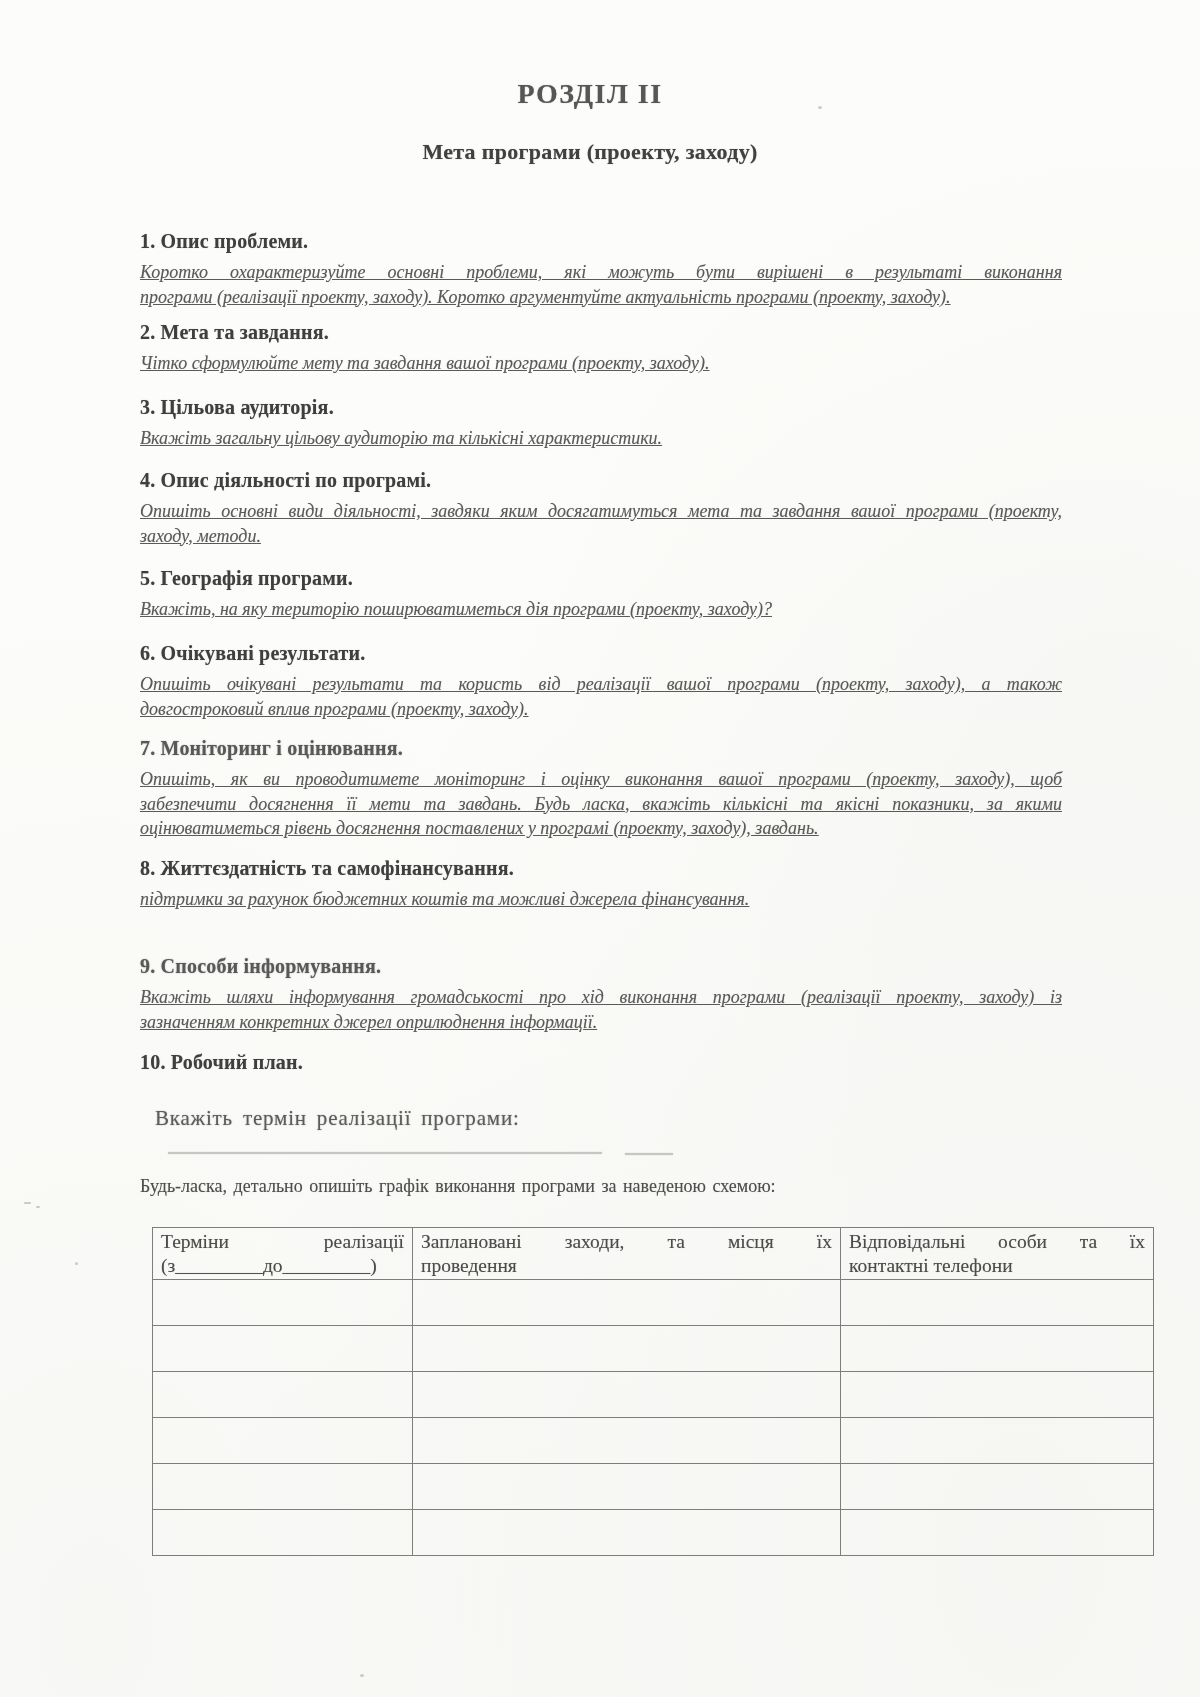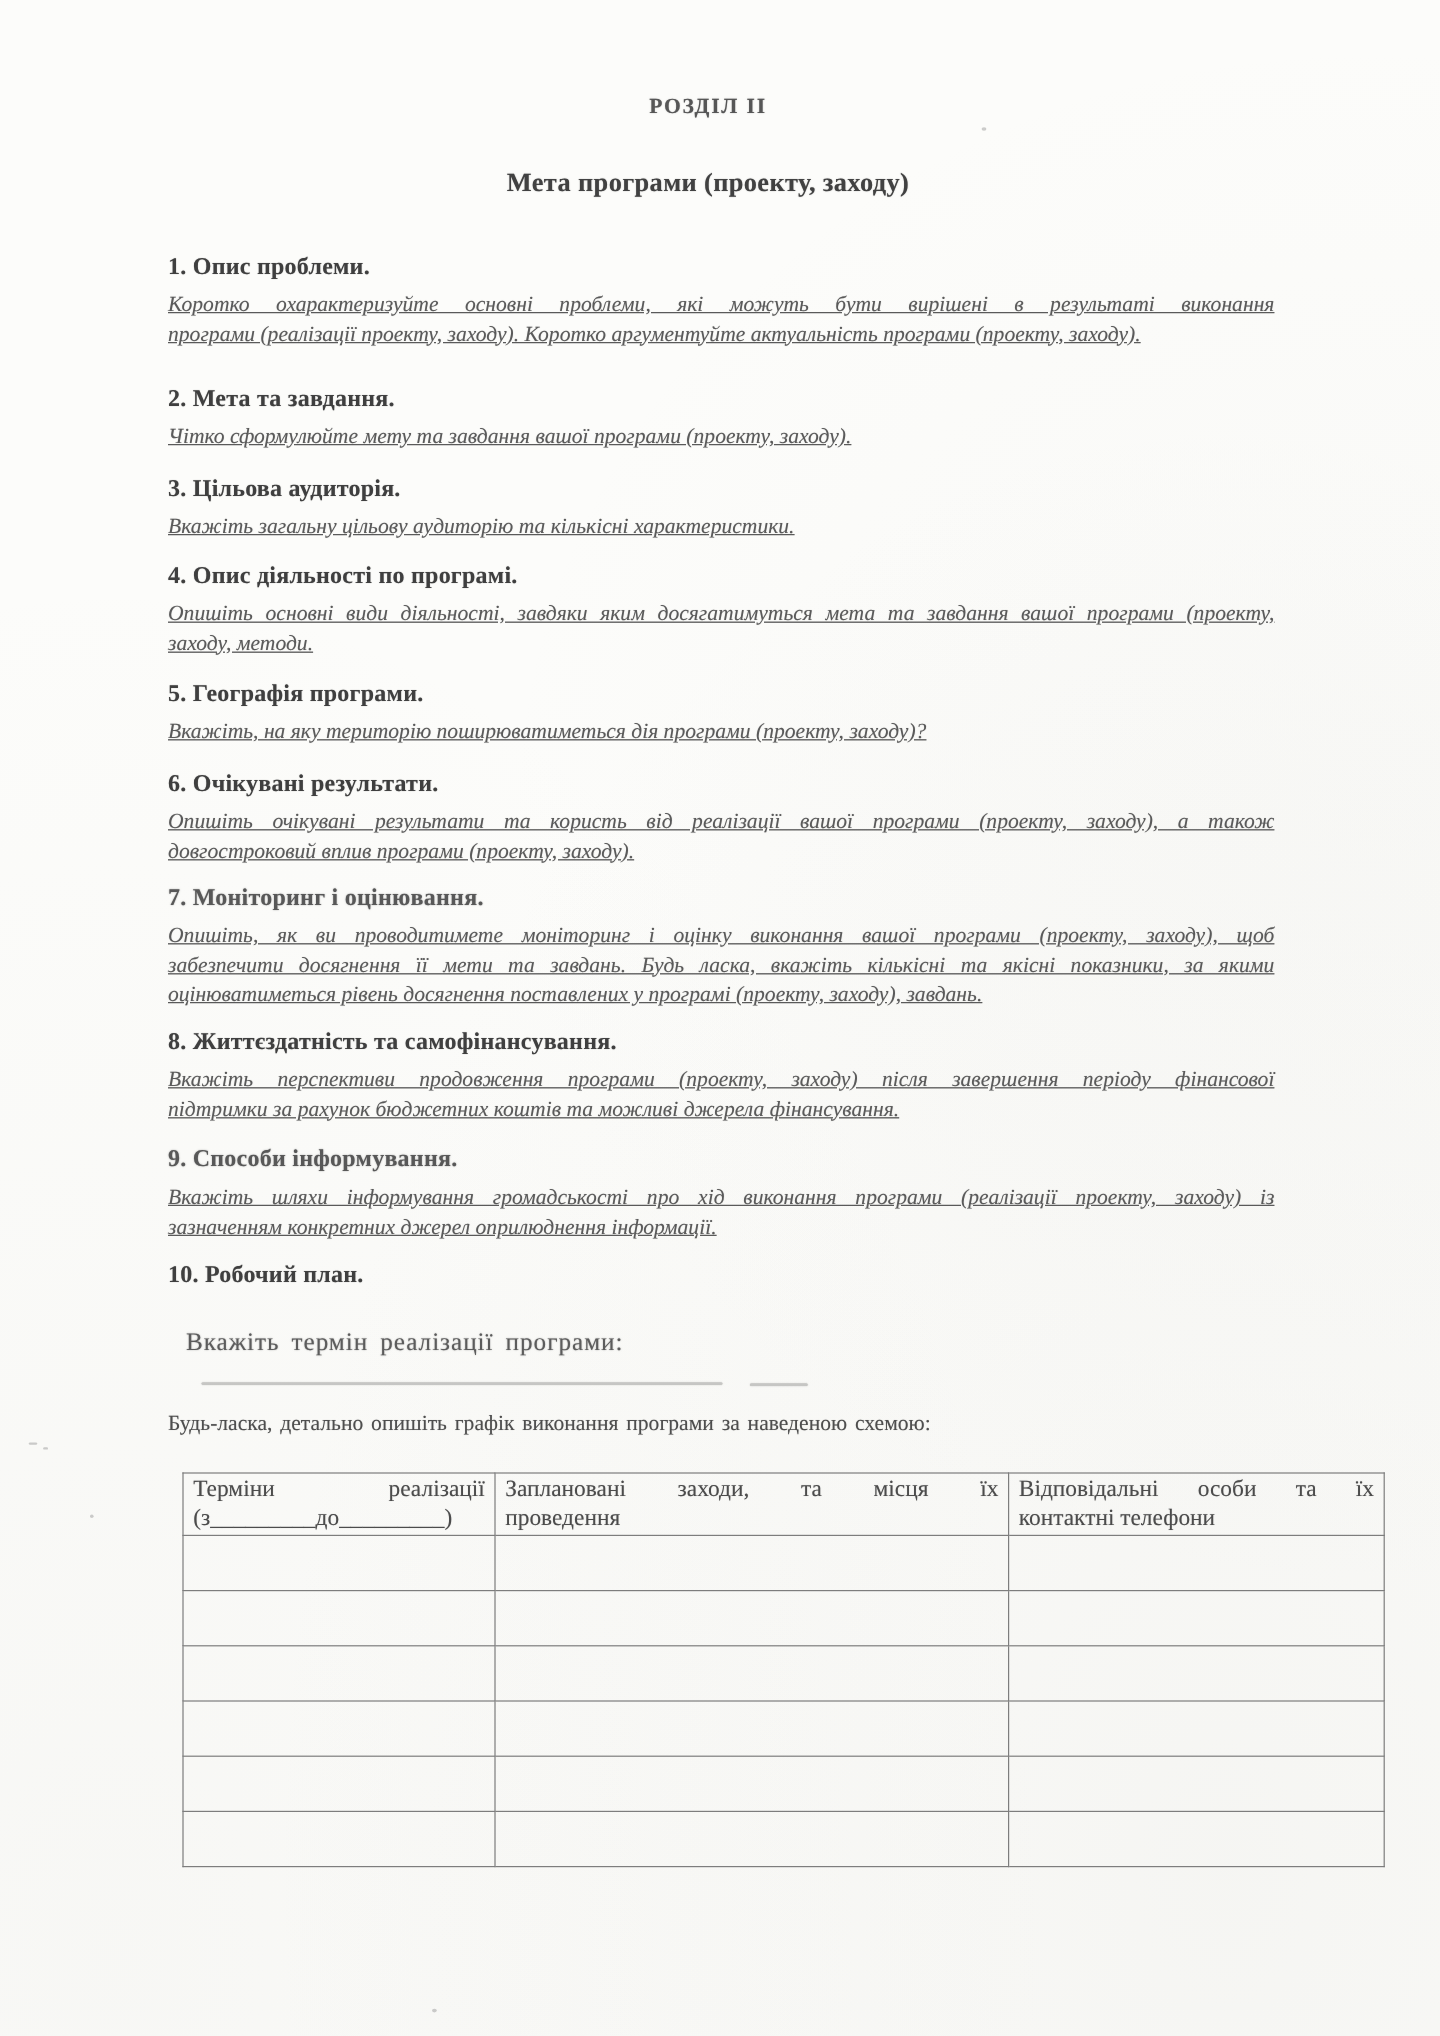--- a/index.html
+++ b/index.html
@@ -8,21 +8,21 @@
     background:#fcfcfa;
     background-image:
       radial-gradient(ellipse at 85% 92%, rgba(205,205,198,.14), transparent 55%),
       radial-gradient(ellipse at 8% 96%, rgba(205,205,198,.10), transparent 50%),
       radial-gradient(ellipse at 95% 40%, rgba(210,210,205,.08), transparent 45%);
     overflow:hidden;
     font-family:"Liberation Serif","DejaVu Serif",serif;
   }
   .title{
     position:absolute;top:78px;left:0;width:1180px;text-align:center;
-    font-size:18px;font-weight:bold;letter-spacing:1.5px;color:#565656;
+    font-size:28px;font-weight:bold;letter-spacing:1.5px;color:#565656;
     text-shadow:0 0 1px rgba(90,90,90,.55);
   }
   .subtitle{
     position:absolute;top:139px;left:0;width:1180px;text-align:center;
     font-size:22px;font-weight:bold;color:#414141;letter-spacing:.3px;
     text-shadow:0 0 1px rgba(60,60,60,.45);
   }
   .sec{position:absolute;left:140px;width:922px;}
   .h{
     font-size:20px;font-weight:bold;color:#3f3f3f;line-height:26px;
@@ -65,21 +65,21 @@
   .speck{position:absolute;background:#9c9c9c;border-radius:50%;opacity:.5;}
 </style>
 </head>
 <body>
 
 <div class="page">
 
   <div class="title">РОЗДІЛ ІІ</div>
   <div class="subtitle">Мета програми (проекту, заходу)</div>
 
-  <section class="sec" style="top:209px">
+  <section class="sec" style="top:228px">
     <h2 class="h">1. Опис проблеми.</h2>
     <p class="il jline">Коротко охарактеризуйте основні проблеми, які можуть бути вирішені в результаті виконання</p>
     <p class="il">програми (реалізації проекту, заходу). Коротко аргументуйте актуальність програми (проекту, заходу).</p>
   </section>
 
   <section class="sec" style="top:319px">
     <h2 class="h">2. Мета та завдання.</h2>
     <p class="il">Чітко сформулюйте мету та завдання вашої програми (проекту, заходу).</p>
   </section>
 
@@ -107,21 +107,20 @@
 
   <section class="sec" style="top:735px">
     <h2 class="h faint">7. Моніторинг і оцінювання.</h2>
     <p class="il jline">Опишіть, як ви проводитимете моніторинг і оцінку виконання вашої програми (проекту, заходу), щоб</p>
     <p class="il jline">забезпечити досягнення її мети та завдань. Будь ласка, вкажіть кількісні та якісні показники, за якими</p>
     <p class="il">оцінюватиметься рівень досягнення поставлених у програмі (проекту, заходу), завдань.</p>
   </section>
 
   <section class="sec" style="top:855px">
     <h2 class="h">8. Життєздатність та самофінансування.</h2>
-    <p class="il jline">Вкажіть перспективи продовження програми (проекту, заходу) після завершення періоду фінансової</p>
     <p class="il">підтримки за рахунок бюджетних коштів та можливі джерела фінансування.</p>
   </section>
 
   <section class="sec" style="top:953px">
     <h2 class="h faint">9. Способи інформування.</h2>
     <p class="il jline">Вкажіть шляхи інформування громадськості про хід виконання програми (реалізації проекту, заходу) із</p>
     <p class="il">зазначенням конкретних джерел оприлюднення інформації.</p>
   </section>
 
   <section class="sec" style="top:1049px">

